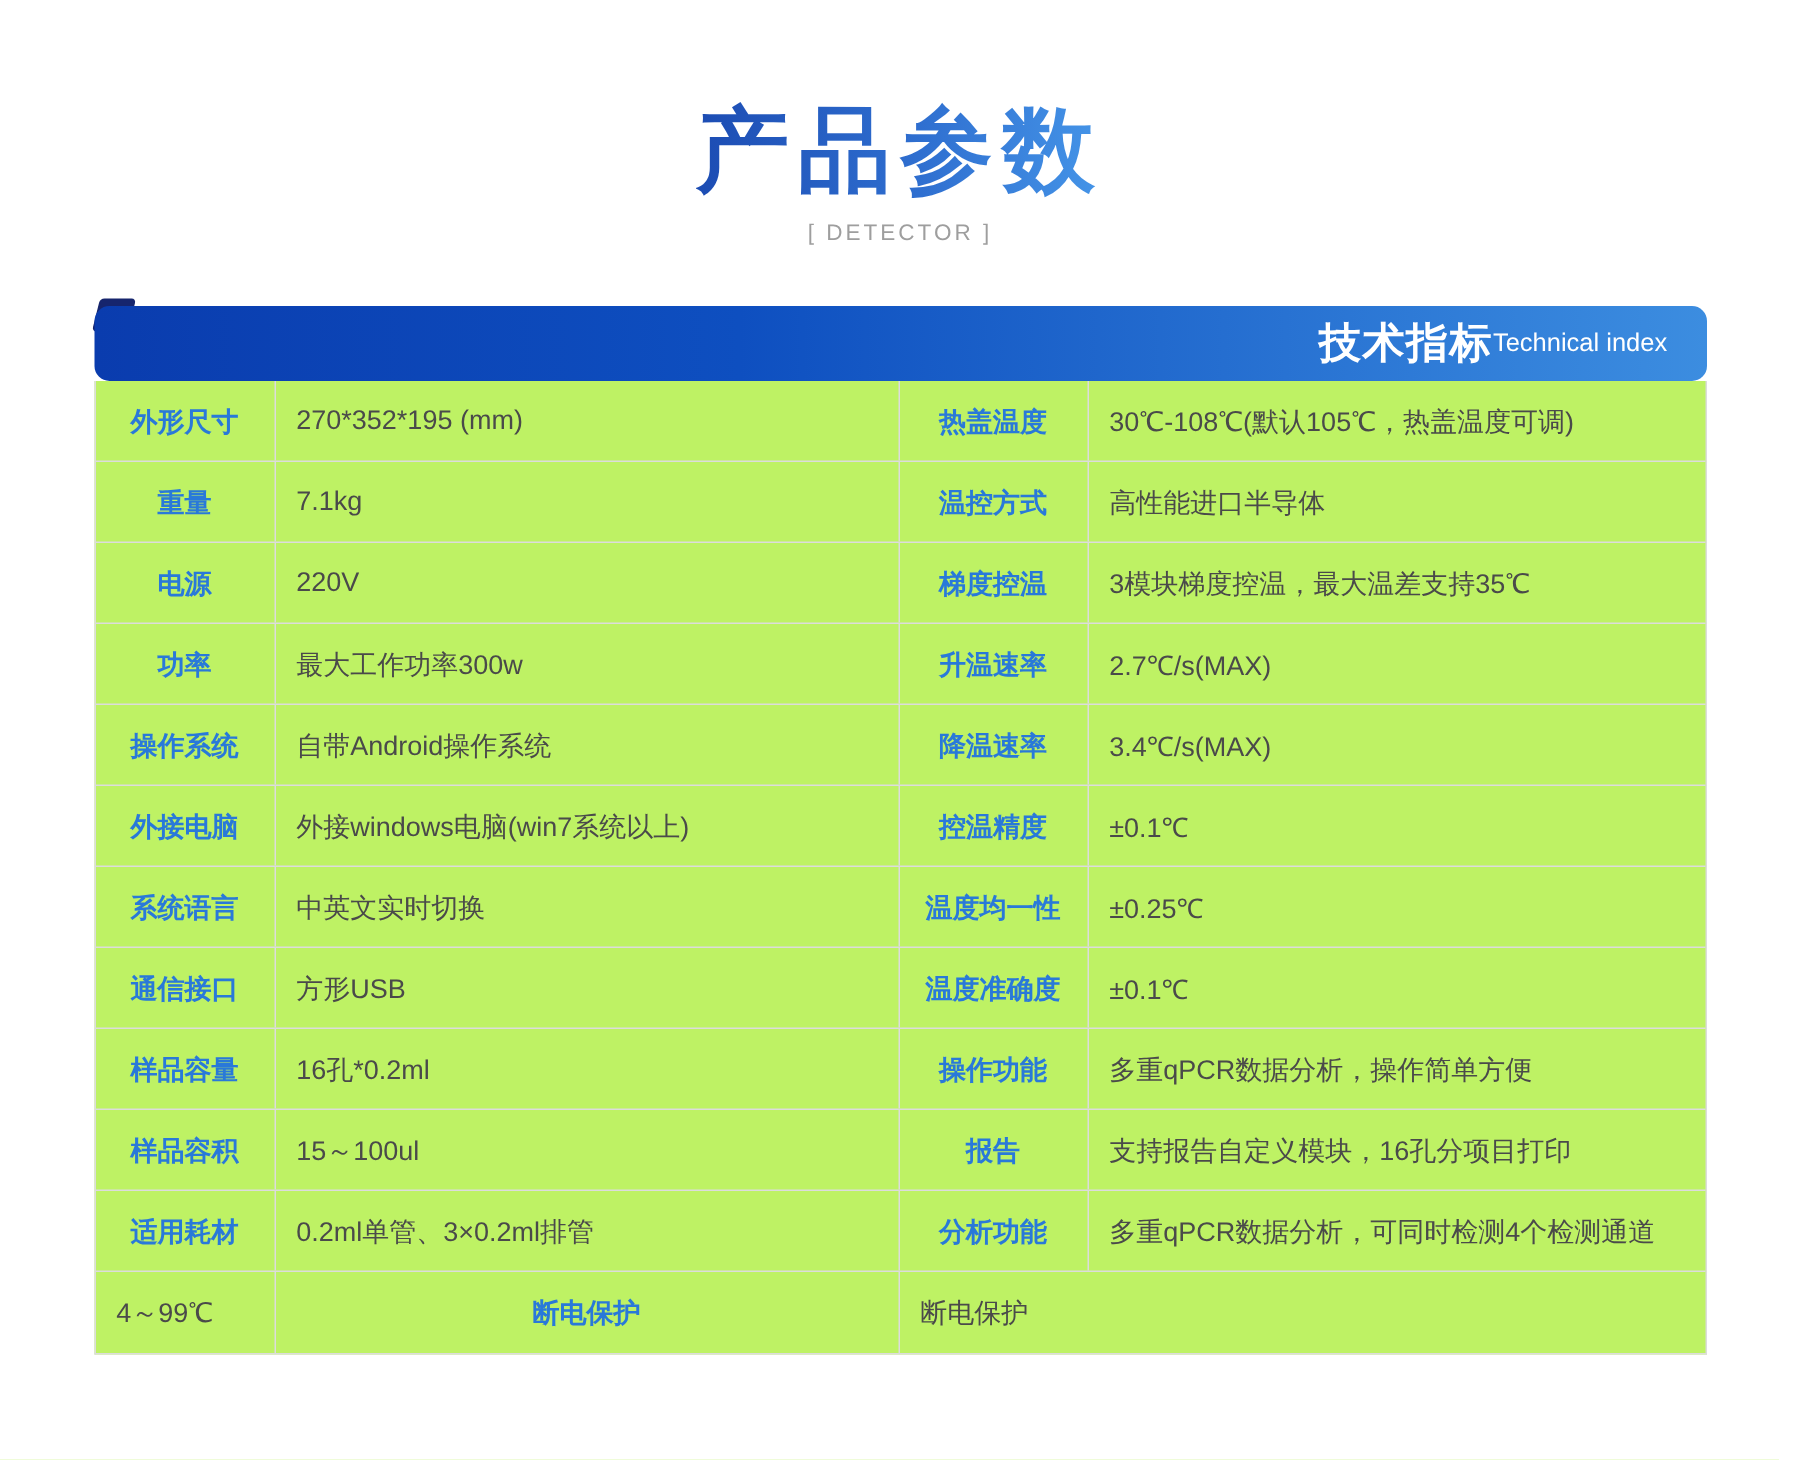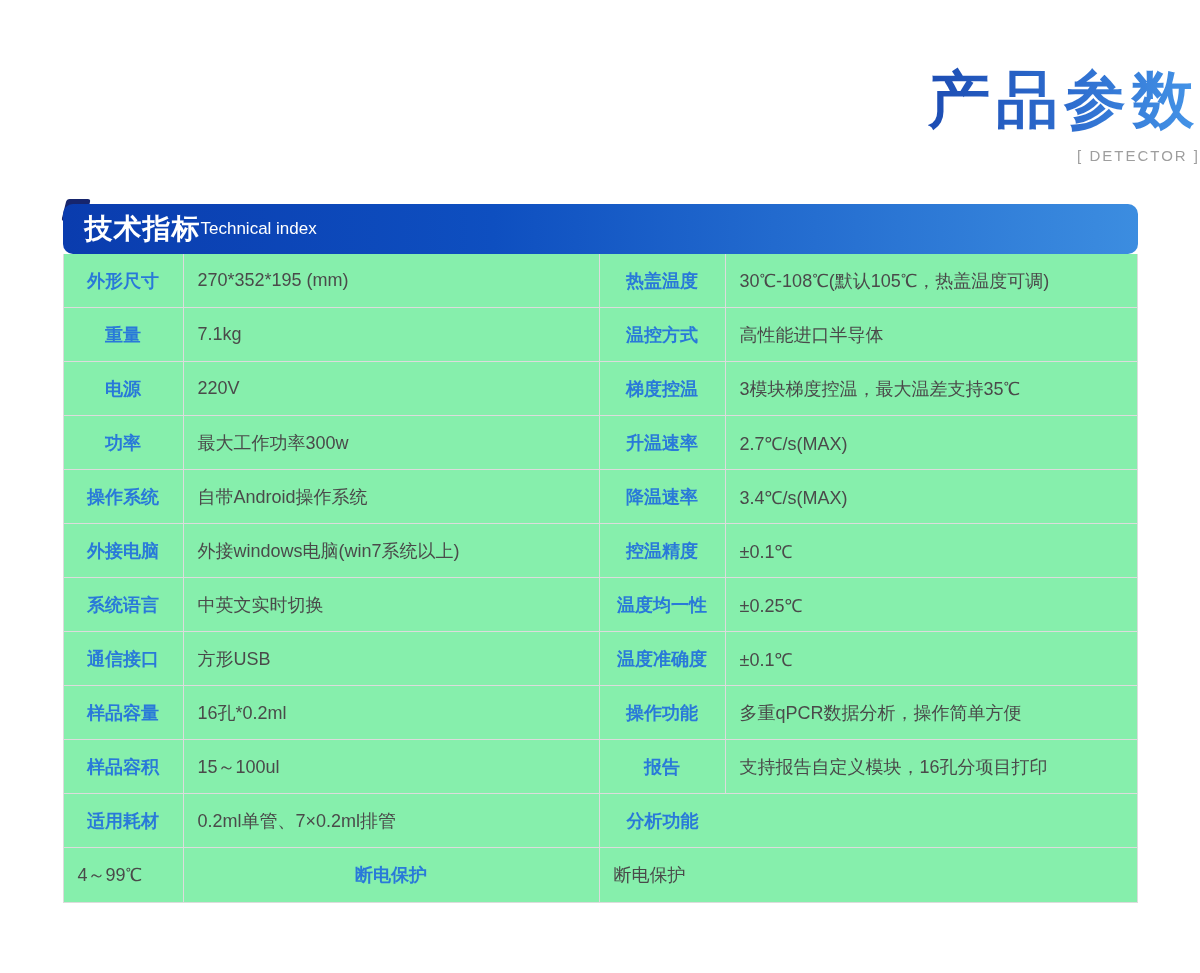--- a/index.html
+++ b/index.html
@@ -7,21 +7,21 @@
   body {
     width: 1200px;
     height: 973px;
     font-family: "Liberation Sans", sans-serif;
     overflow: hidden;
   }
 
   
   .title-block {
     padding-top: 64px;
-    text-align: right;
+    text-align: center;
   }
   .page-title {
     display: inline-block;
     font-family: "DejaVu Serif", serif;
     font-size: 62px;
     font-weight: 700;
     letter-spacing: 6px;
     line-height: 1.15;
     background: linear-gradient(90deg, #1c4cb3 0%, #2f6fd0 55%, #4595e8 100%);
     -webkit-background-clip: text;
@@ -53,41 +53,41 @@
     z-index: 0;
   }
   .panel-header {
     position: relative;
     z-index: 1;
     height: 50px;
     border-radius: 10px;
     background: linear-gradient(90deg, #0a3cae 0%, #0e4fc0 40%, #3c8de0 100%);
     display: flex;
     align-items: center;
-    justify-content: flex-start;
+    justify-content: flex-end;
     padding: 0 26px 0 22px;
   }
   .panel-title-zh {
     color: #ffffff;
     font-size: 28px;
     font-weight: 700;
     letter-spacing: 1px;
   }
   .panel-title-en {
     color: #ffffff;
     font-size: 17px;
   }
 
   
   .spec-table {
     position: relative;
     z-index: 1;
     border: 1px solid #dcdcdc;
     border-top: none;
-    background: #86efac;
+    background: #bef264;
   }
   .spec-row {
     display: grid;
     grid-template-columns: 120px 416px 126px 1fr;
     height: 54px;
     border-bottom: 1px solid #dcdcdc;
   }
   .spec-row:last-child { border-bottom: none; }
   .cell {
     display: flex;
@@ -181,22 +181,23 @@
       <div class="cell value">多重qPCR数据分析，操作简单方便</div>
     </div>
     <div class="spec-row">
       <div class="cell label">样品容积</div>
       <div class="cell value">15～100ul</div>
       <div class="cell label">报告</div>
       <div class="cell value">支持报告自定义模块，16孔分项目打印</div>
     </div>
     <div class="spec-row">
       <div class="cell label">适用耗材</div>
-      <div class="cell value">0.2ml单管、7×0.2ml排管</div>
+      <div class="cell value">0.2ml单管、3×0.2ml排管</div>
       <div class="cell label">分析功能</div>
+      <div class="cell value">多重qPCR数据分析，可同时检测4个检测通道</div>
     </div>
     <div class="spec-row">
       <div class="cell value">4～99℃</div>
       <div class="cell label">断电保护</div>
       <div class="cell value">断电保护</div>
     </div>
   </div>
 </section>
 
 </body></html>

